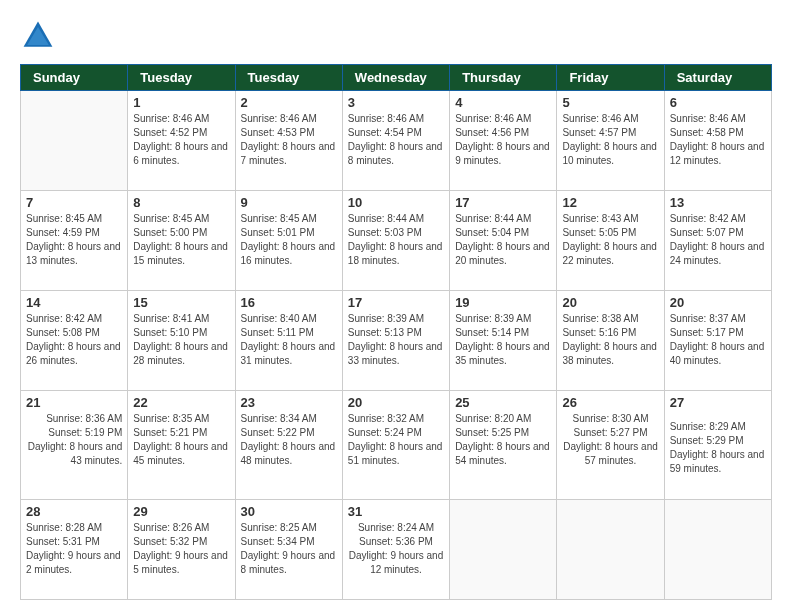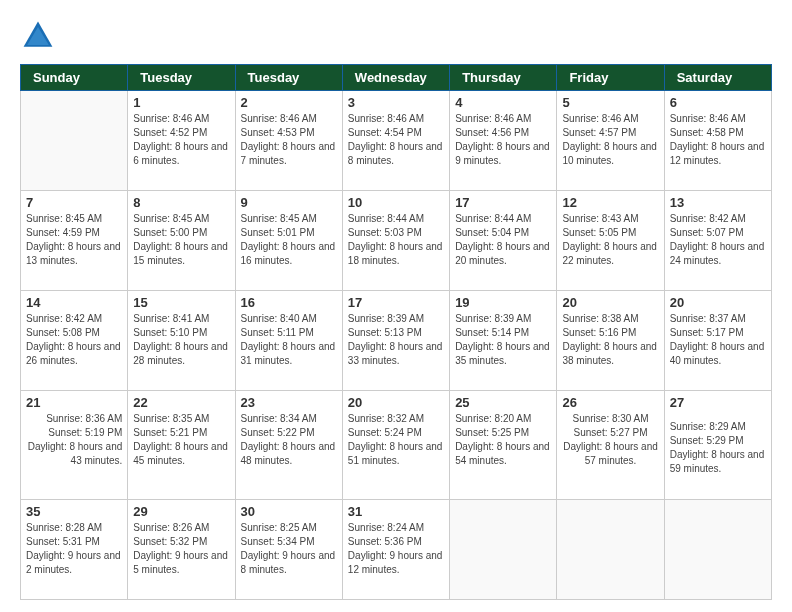--- a/index.html
+++ b/index.html
@@ -299,40 +299,40 @@
           </td>
           <td>
             <span class="day-number">27</span>
             <div class="day-info" style="white-space: pre-line; margin-top: 10px;">Sunrise: 8:29 AM
 Sunset: 5:29 PM
 Daylight: 8 hours and 59 minutes.</div>
           </td>
         </tr>
         <tr>
           <td>
-            <span class="day-number">35</span>
+            <span class="day-number">28</span>
             <div class="day-info" style="white-space: pre-line;">Sunrise: 8:28 AM
 Sunset: 5:31 PM
 Daylight: 9 hours and 2 minutes.</div>
           </td>
           <td>
             <span class="day-number">29</span>
             <div class="day-info" style="white-space: pre-line;">Sunrise: 8:26 AM
 Sunset: 5:32 PM
 Daylight: 9 hours and 5 minutes.</div>
           </td>
           <td>
             <span class="day-number">30</span>
             <div class="day-info" style="white-space: pre-line;">Sunrise: 8:25 AM
 Sunset: 5:34 PM
 Daylight: 9 hours and 8 minutes.</div>
           </td>
           <td>
             <span class="day-number">31</span>
-            <div class="day-info" style="white-space: pre-line;">Sunrise: 8:24 AM
+            <div class="day-info" style="white-space: pre-line; text-align: center;">Sunrise: 8:24 AM
 Sunset: 5:36 PM
 Daylight: 9 hours and 12 minutes.</div>
           </td>
           <td class="empty-cell"></td>
           <td class="empty-cell"></td>
           <td class="empty-cell"></td>
         </tr>
       </tbody>
   </table>
 </div>

